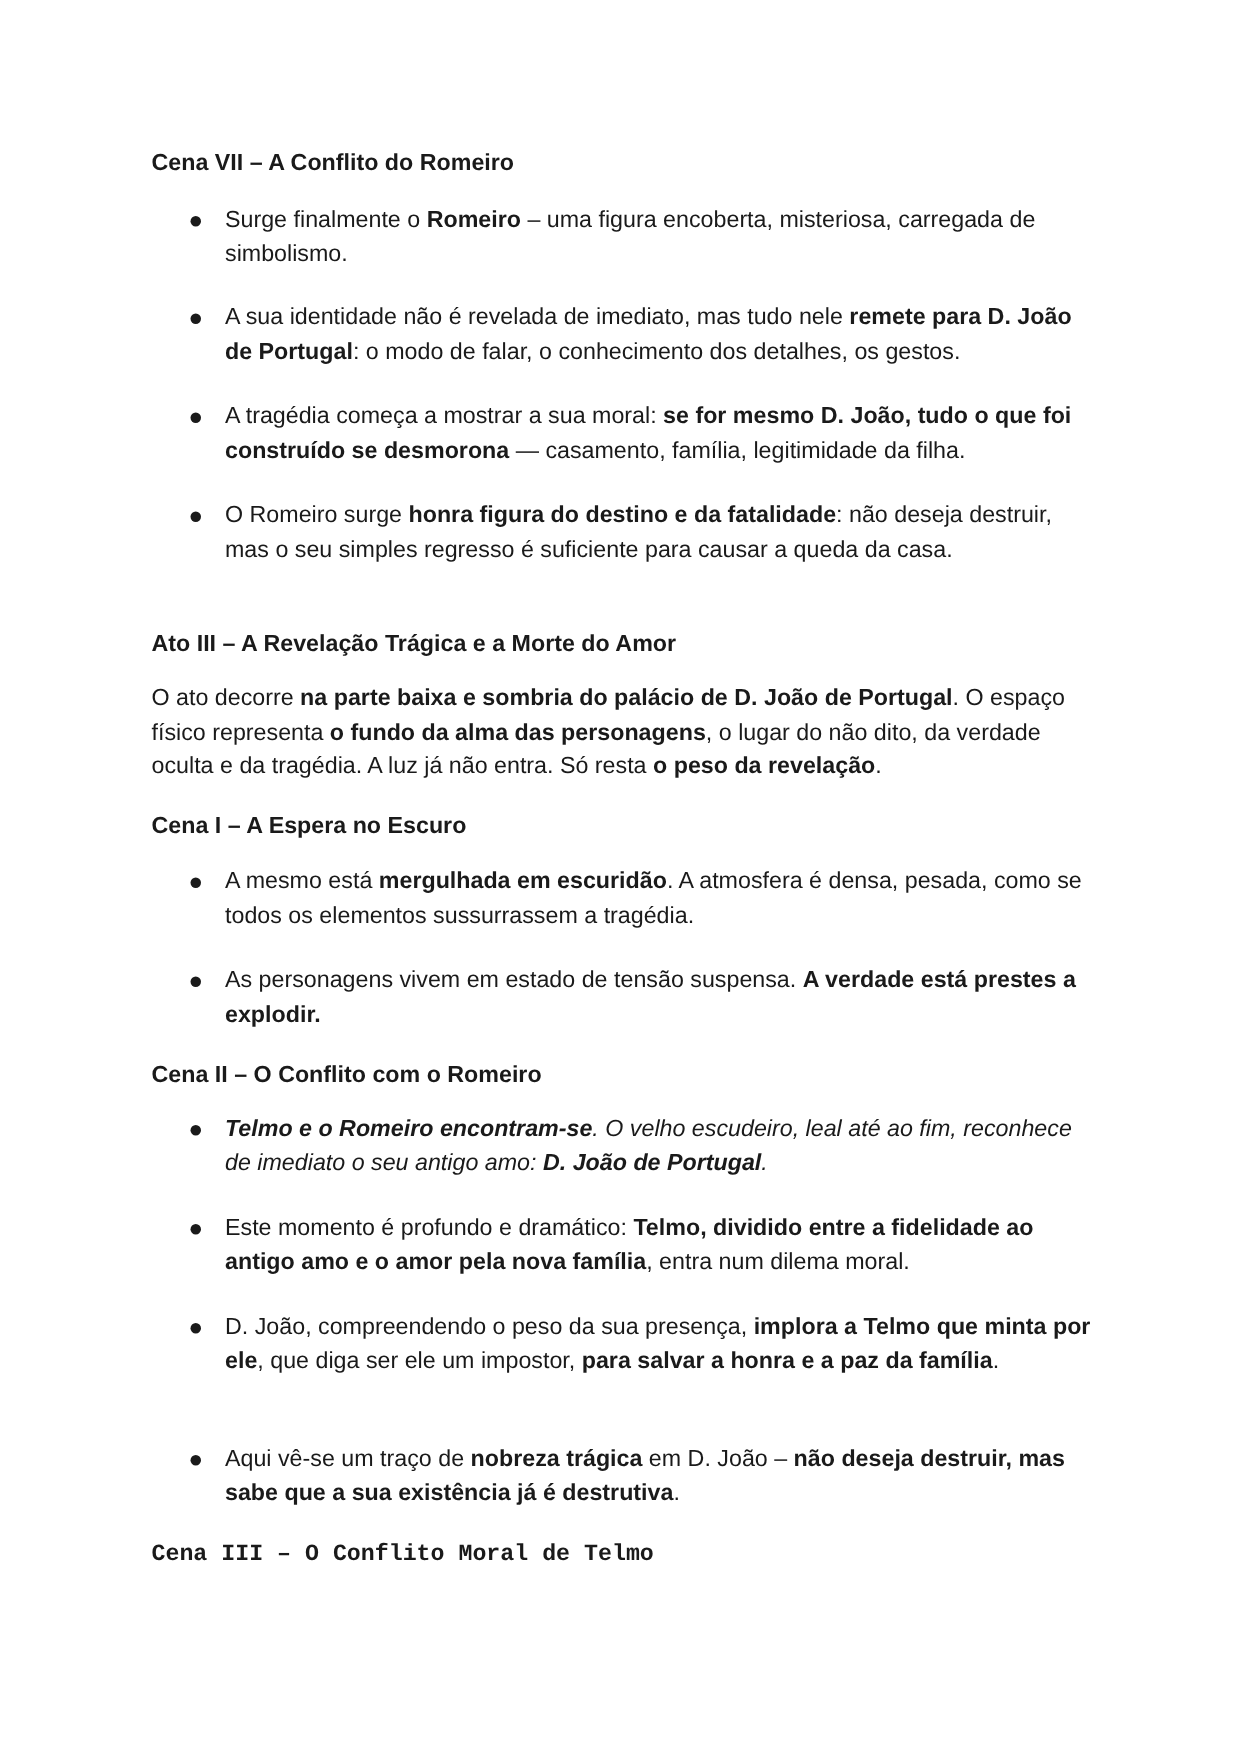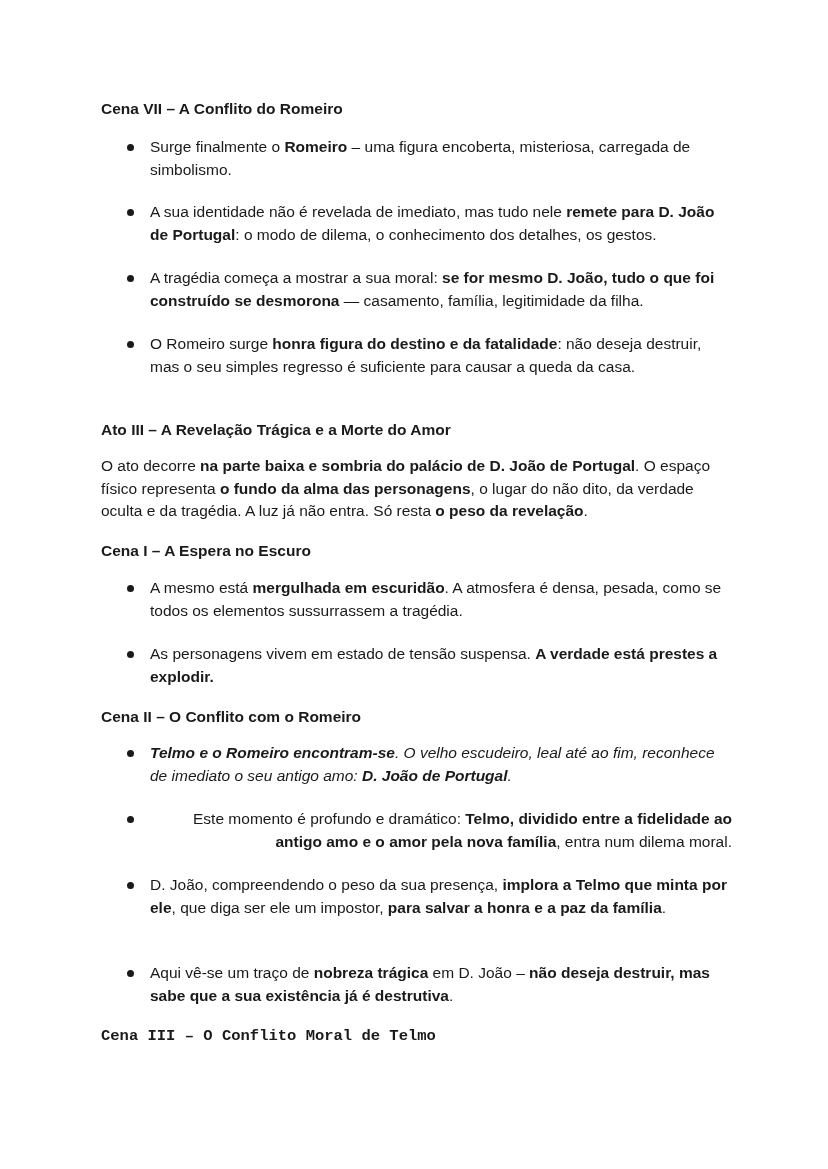--- a/index.html
+++ b/index.html
@@ -55,32 +55,32 @@
     }
     .seg-b { font-weight: bold; margin-top: 17px; }
   </style>
 </head>
 <body>
 
 <div class="page" id="page">
     <div class="heading" style="position: absolute; top: 0px; left: 0px;">Cena VII – A Conflito do Romeiro</div>
     <ul class="bullets">
       <li style="position: absolute; top: 38px; left: 0px; width: 582px;"><span class="dot"></span><span class="bullet-text"><span>Surge finalmente o </span><span class="seg-b">Romeiro</span><span> – uma figura encoberta, misteriosa, carregada de simbolismo.</span></span></li>
-      <li style="position: absolute; top: 103px; left: 0px; width: 582px;"><span class="dot"></span><span class="bullet-text"><span>A sua identidade não é revelada de imediato, mas tudo nele </span><span class="seg-b">remete para D. João de Portugal</span><span>: o modo de dilema, o conhecimento dos detalhes, os gestos.</span></span></li>
+      <li style="position: absolute; top: 103px; left: 0px; width: 582px;"><span class="dot"></span><span class="bullet-text"><span>A sua identidade não é revelada de imediato, mas tudo nele </span><span class="seg-b">remete para D. João de Portugal</span><span>: o modo de falar, o conhecimento dos detalhes, os gestos.</span></span></li>
       <li style="position: absolute; top: 169px; left: 0px; width: 582px;"><span class="dot"></span><span class="bullet-text"><span>A tragédia começa a mostrar a sua moral: </span><span class="seg-b">se for mesmo D. João, tudo o que foi construído se desmorona</span><span> — casamento, família, legitimidade da filha.</span></span></li>
       <li style="position: absolute; top: 235px; left: 0px; width: 582px;"><span class="dot"></span><span class="bullet-text"><span>O Romeiro surge </span><span class="seg-b">honra figura do destino e da fatalidade</span><span>: não deseja destruir, mas o seu simples regresso é suficiente para causar a queda da casa.</span></span></li>
     </ul>
     <div class="heading" style="position: absolute; top: 321px; left: 0px;">Ato III – A Revelação Trágica e a Morte do Amor</div>
     <p class="para" style="position: absolute; top: 357px; left: 0px; width: 632px;"><span>O ato decorre </span><span class="seg-b">na parte baixa e sombria do palácio de D. João de Portugal</span><span>. O espaço físico representa </span><span class="seg-b">o fundo da alma das personagens</span><span>, o lugar do não dito, da verdade oculta e da tragédia. A luz já não entra. Só resta </span><span class="seg-b">o peso da revelação</span><span>.</span></p>
     <div class="heading" style="position: absolute; top: 442px; left: 0px;">Cena I – A Espera no Escuro</div>
     <ul class="bullets">
       <li style="position: absolute; top: 479px; left: 0px; width: 582px;"><span class="dot"></span><span class="bullet-text"><span>A mesmo está </span><span class="seg-b">mergulhada em escuridão</span><span>. A atmosfera é densa, pesada, como se todos os elementos sussurrassem a tragédia.</span></span></li>
       <li style="position: absolute; top: 545px; left: 0px; width: 582px;"><span class="dot"></span><span class="bullet-text"><span>As personagens vivem em estado de tensão suspensa. </span><span class="seg-b">A verdade está prestes a explodir.</span></span></li>
     </ul>
     <div class="heading" style="position: absolute; top: 608px; left: 0px;">Cena II – O Conflito com o Romeiro</div>
     <ul class="bullets">
       <li style="position: absolute; top: 644px; left: 0px; width: 582px; font-style: italic;"><span class="dot"></span><span class="bullet-text"><span class="seg-b">Telmo e o Romeiro encontram-se</span><span>. O velho escudeiro, leal até ao fim, reconhece de imediato o seu antigo amo: </span><span class="seg-b">D. João de Portugal</span><span>.</span></span></li>
-      <li style="position: absolute; top: 710px; left: 0px; width: 582px; text-align: right;"><span class="dot"></span><span class="bullet-text"><span>Este momento é profundo e dramático: </span><span class="seg-b">Telmo, dividido entre a fidelidade ao antigo amo e o amor pela nova família</span><span>, entra num dilema moral.</span></span></li>
+      <li style="position: absolute; top: 710px; left: 0px; width: 582px;"><span class="dot"></span><span class="bullet-text"><span>Este momento é profundo e dramático: </span><span class="seg-b">Telmo, dividido entre a fidelidade ao antigo amo e o amor pela nova família</span><span>, entra num dilema moral.</span></span></li>
       <li style="position: absolute; top: 776px; left: 0px; width: 582px;"><span class="dot"></span><span class="bullet-text"><span>D. João, compreendendo o peso da sua presença, </span><span class="seg-b">implora a Telmo que minta por ele</span><span>, que diga ser ele um impostor, </span><span class="seg-b">para salvar a honra e a paz da família</span><span>.</span></span></li>
       <li style="position: absolute; top: 864px; left: 0px; width: 582px;"><span class="dot"></span><span class="bullet-text"><span>Aqui vê-se um traço de </span><span class="seg-b">nobreza trágica</span><span> em D. João – </span><span class="seg-b">não deseja destruir, mas sabe que a sua existência já é destrutiva</span><span>.</span></span></li>
     </ul>
     <div class="heading" style="position: absolute; top: 927px; left: 0px; font-family: Liberation Mono, monospace;">Cena III – O Conflito Moral de Telmo</div>
   </div>
 
 </body></html>

